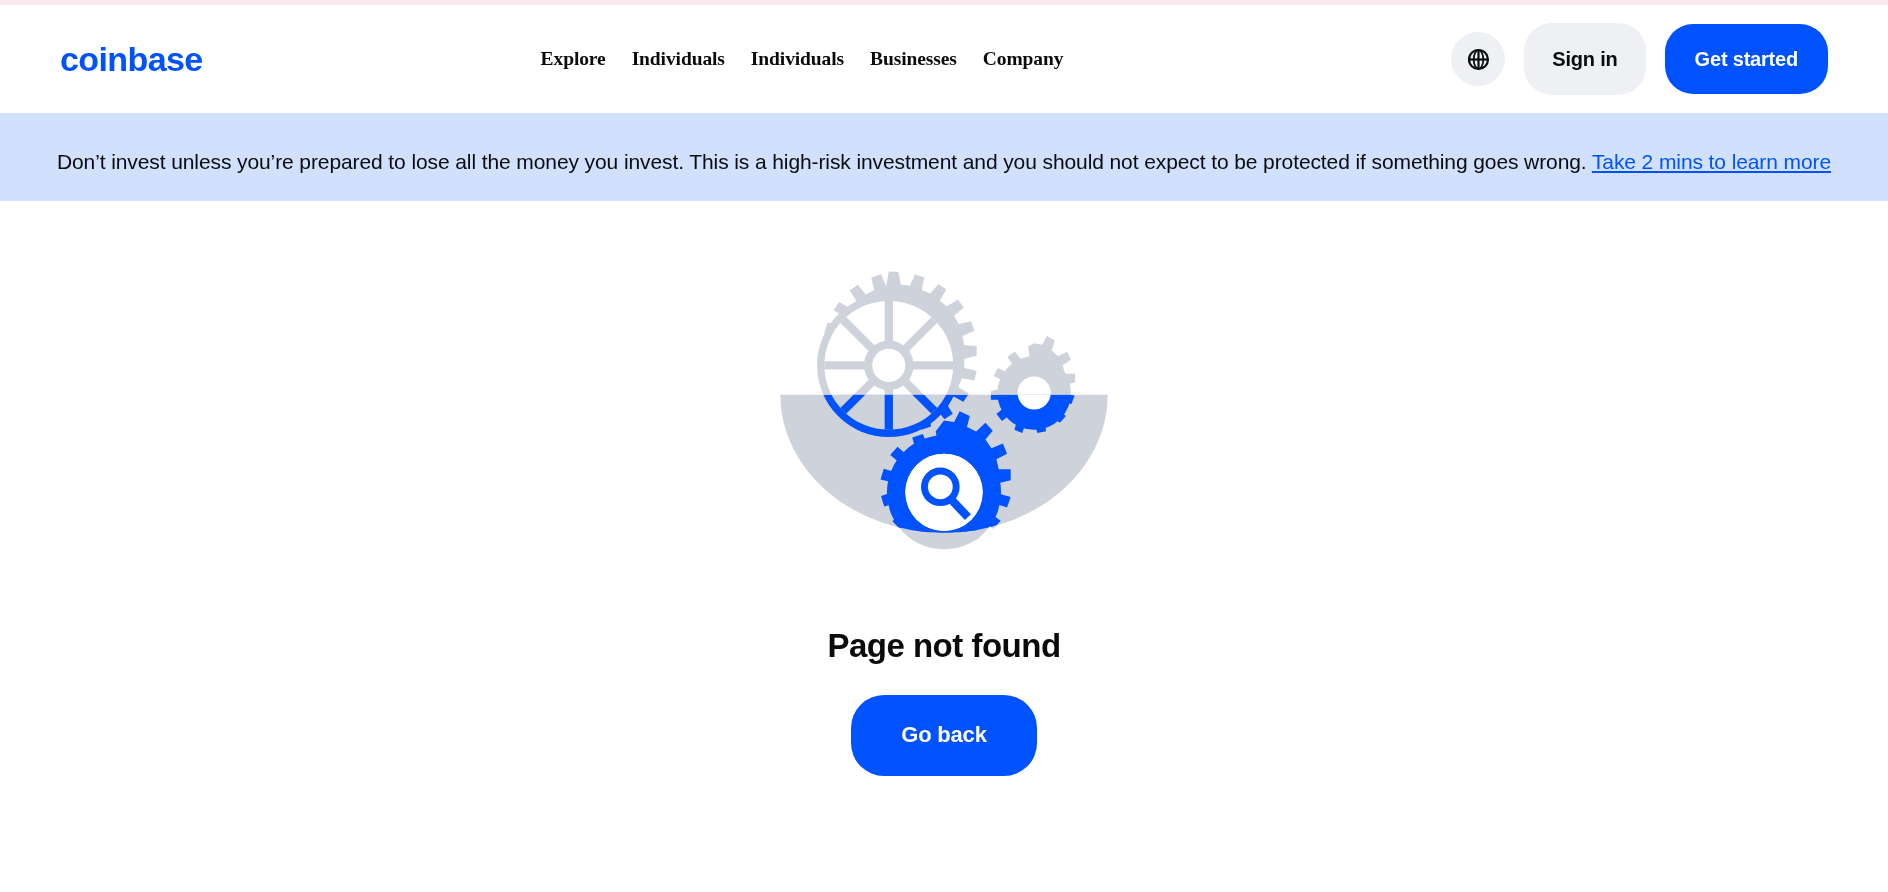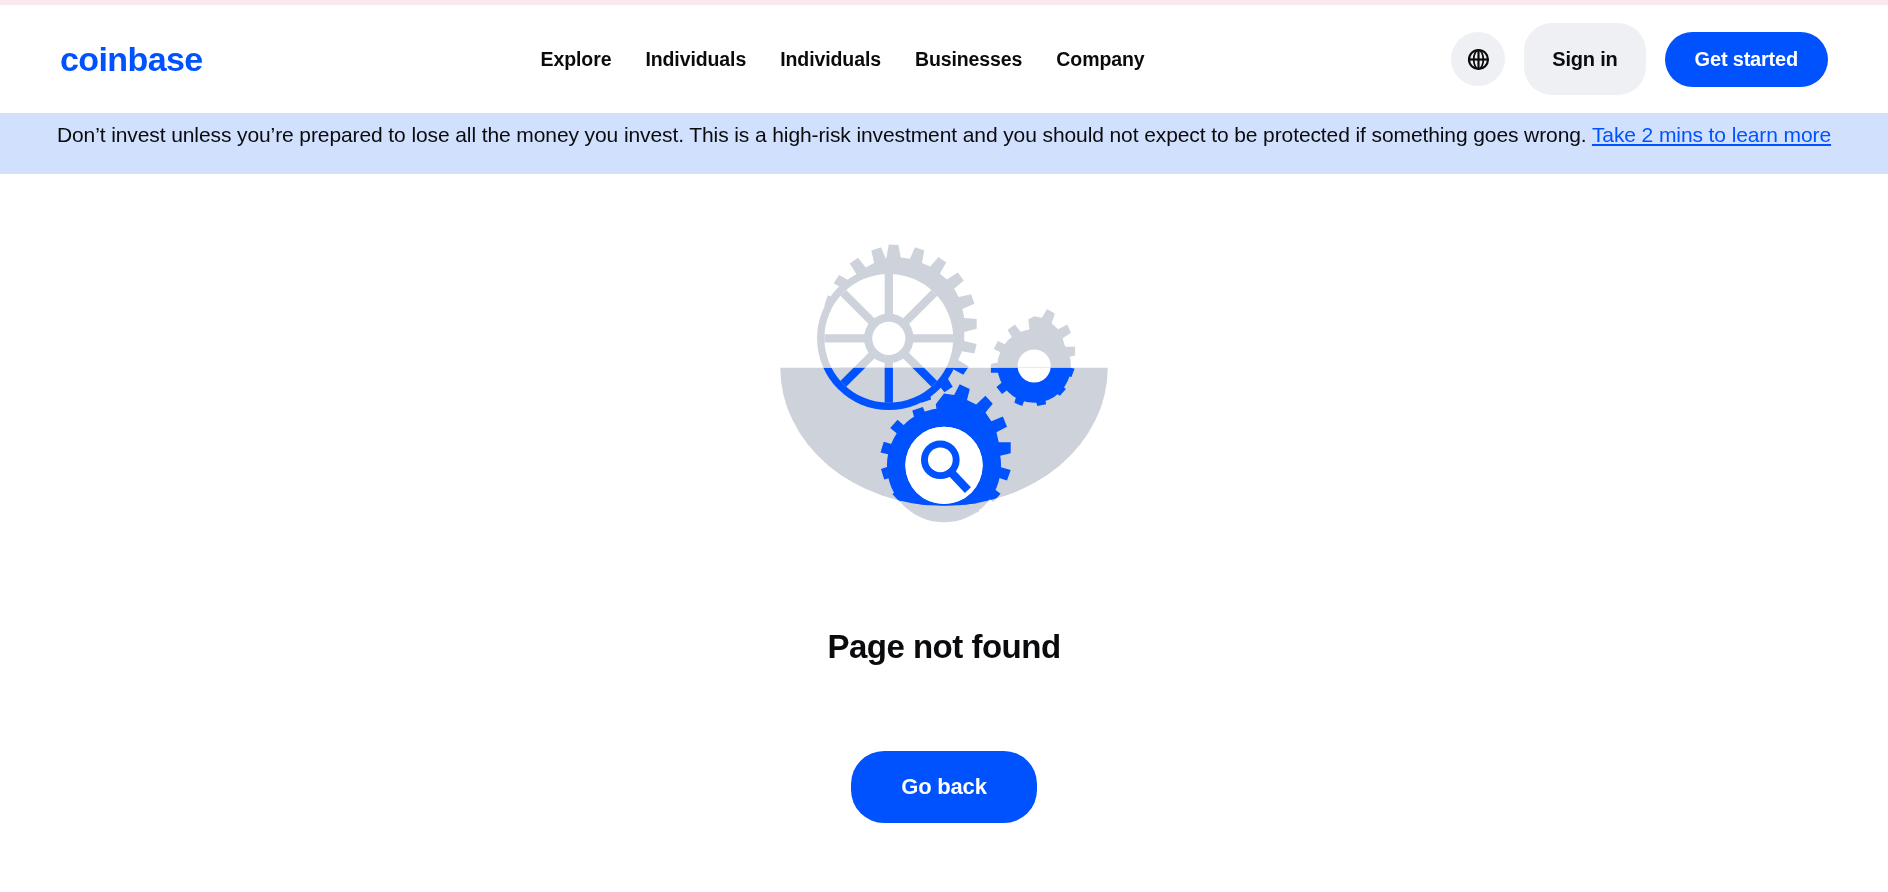--- a/index.html
+++ b/index.html
@@ -32,22 +32,23 @@
     font-size: 34px;
     font-weight: 700;
     color: #0052ff;
     letter-spacing: -0.6px;
     white-space: nowrap;
     cursor: pointer;
   }
   .nav {
     display: flex;
     align-items: center;
-    gap: 34px;
+    gap: 26px;
     margin-left: 338px;
+    font-family: Liberation Serif, serif;
   }
   .nav-item {
     font-size: 19.5px;
     font-weight: 700;
     color: #0a0b0d;
     white-space: nowrap;
     cursor: pointer;
     letter-spacing: -0.1px;
   }
   .header-right {
@@ -78,61 +79,60 @@
     display: flex;
     align-items: center;
     justify-content: center;
     cursor: pointer;
     border: none;
     white-space: nowrap;
     font-family: "Liberation Sans", sans-serif;
     letter-spacing: -0.2px;
   }
   .getstarted-btn {
-    height: 55px;
+    height: 70px;
     padding: 0 30px;
     border-radius: 28px;
     background: #0052ff;
     color: #ffffff;
     font-size: 20px;
     font-weight: 700;
     display: flex;
     align-items: center;
     justify-content: center;
     cursor: pointer;
     border: none;
     white-space: nowrap;
     font-family: "Liberation Sans", sans-serif;
     letter-spacing: -0.2px;
   }
 
   
   .risk-banner {
     background: #d1e0fd;
-    padding: 7px 36px 24px 36px;
+    padding: 34px 36px 24px 36px;
     text-align: center;
     font-size: 21px;
     line-height: 1.42;
     color: #0a0b0d;
     letter-spacing: -0.1px;
   }
   .risk-link {
     color: #0052ff;
     text-decoration: underline;
     cursor: pointer;
   }
 
   
   .main {
     display: flex;
     flex-direction: column;
     align-items: center;
     padding-top: 42px;
     background: #ffffff;
-    gap: 28px;
   }
   .illustration {
     width: 368px;
     height: 368px;
   }
   .err-title {
     font-size: 33px;
     font-weight: 700;
     color: #0a0b0d;
     margin-top: 16px;
@@ -140,22 +140,22 @@
   }
   .err-desc {
     font-size: 22px;
     color: #0a0b0d;
     margin-top: 22px;
     text-align: center;
     line-height: 1.38;
     max-width: 470px;
   }
   .goback-btn {
-    margin-top: 57px;
-    height: 72px;
+    margin-top: 30px;
+    height: 81px;
     padding: 0 50px;
     border-radius: 33px;
     background: #0052ff;
     color: #ffffff;
     font-size: 22px;
     font-weight: 700;
     display: flex;
     align-items: center;
     justify-content: center;
     cursor: pointer;

